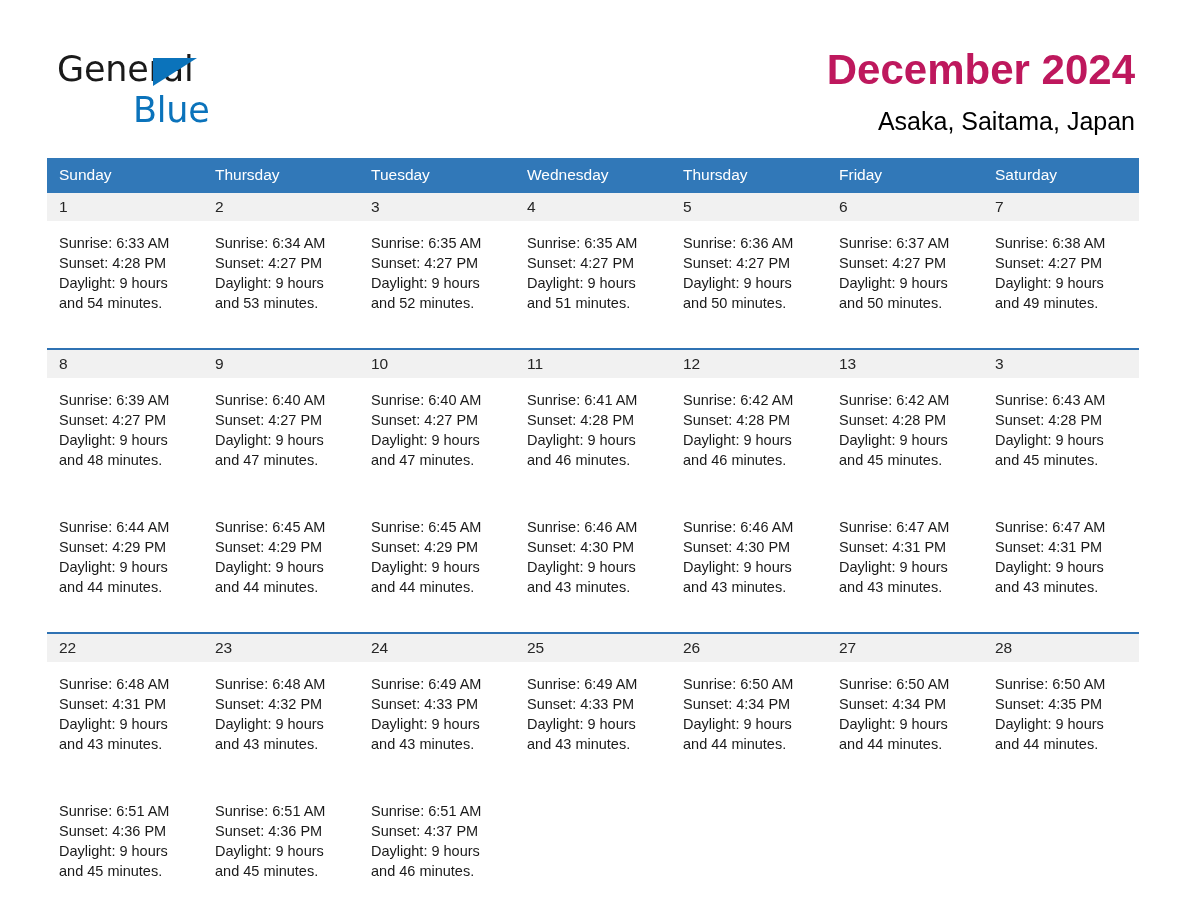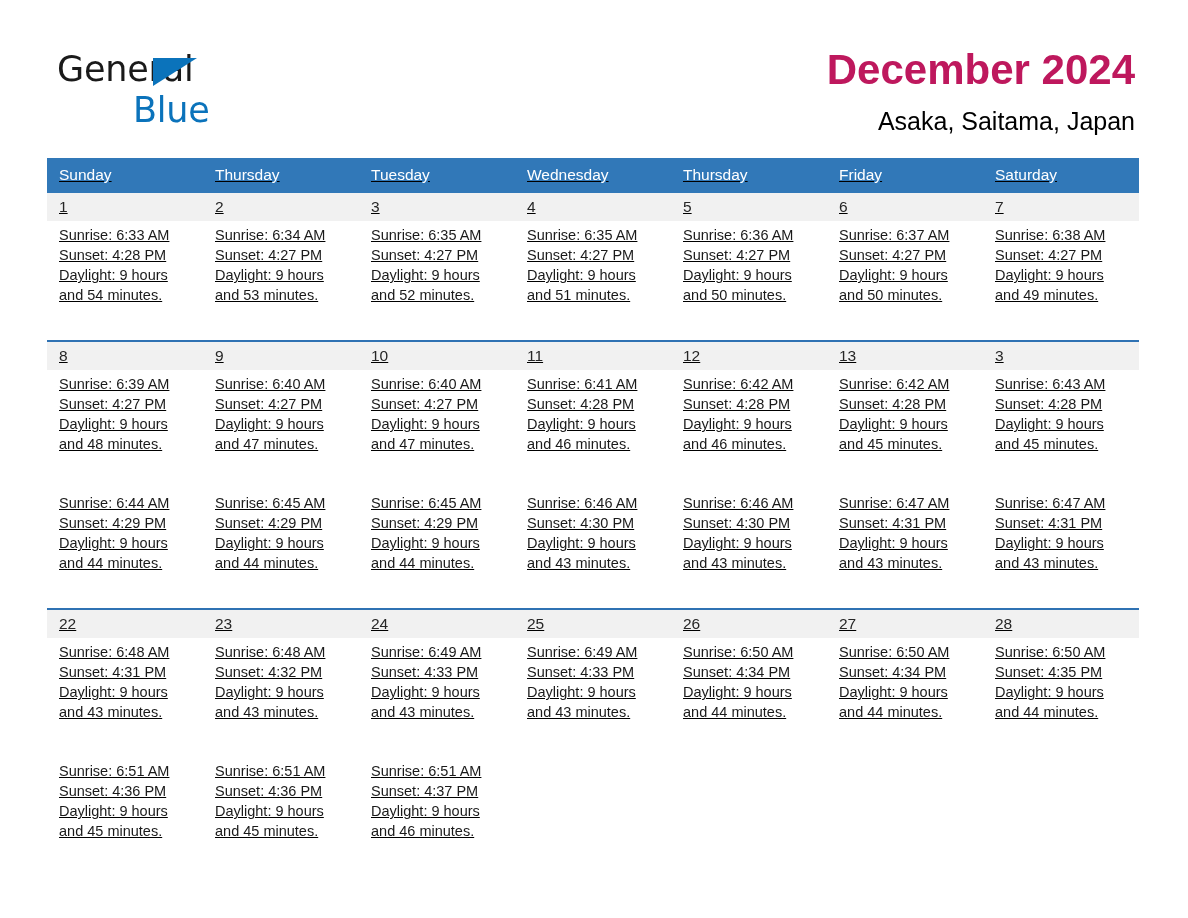--- a/index.html
+++ b/index.html
@@ -90,21 +90,20 @@
   .calendar {
     position: absolute;
     left: 47px;
     top: 158px;
     width: 1092px;
   }
   table.cal {
     width: 1092px;
     border-collapse: collapse;
     table-layout: fixed;
-    text-decoration: underline;
   }
   table.cal col { width: 156px; }
 
   thead th {
     background: #3178b8;
     color: #ffffff;
     font-size: 15.5px;
     font-weight: 400;
     text-align: left;
     padding: 8px 0 9px 12px;
@@ -132,21 +131,21 @@
     background: #ffffff;
     border-top: 2px solid #ffffff;
   }
   tr.daynum.first td {
     border-top: none;
   }
 
   tr.info td {
     background: #ffffff;
     vertical-align: top;
-    padding: 4px 10px 0 12px;
+    padding: 12px 10px 0 12px;
     font-size: 14.5px;
     line-height: 20.1px;
     color: #1a1a1a;
     height: 86px;
   }
   tr.info td.empty { background: #ffffff; }
   .line { display: block; white-space: nowrap; }
 </style>
 </head>
 <body>

